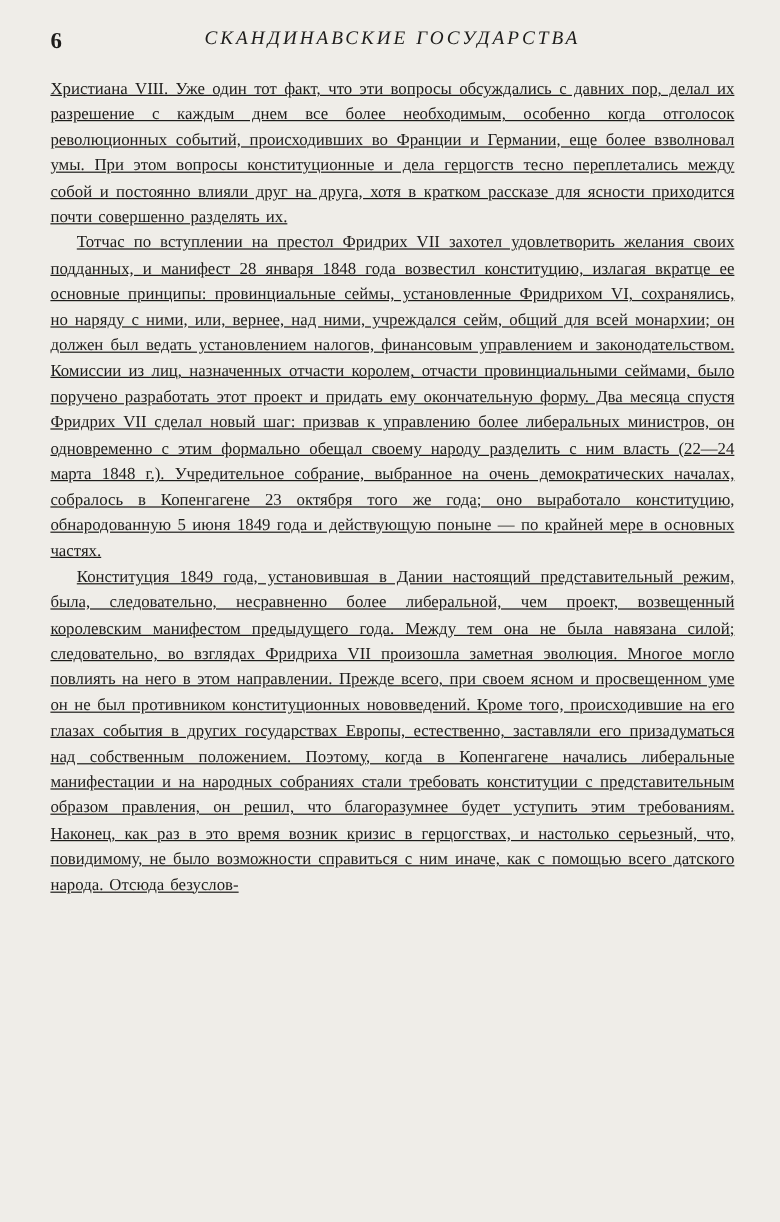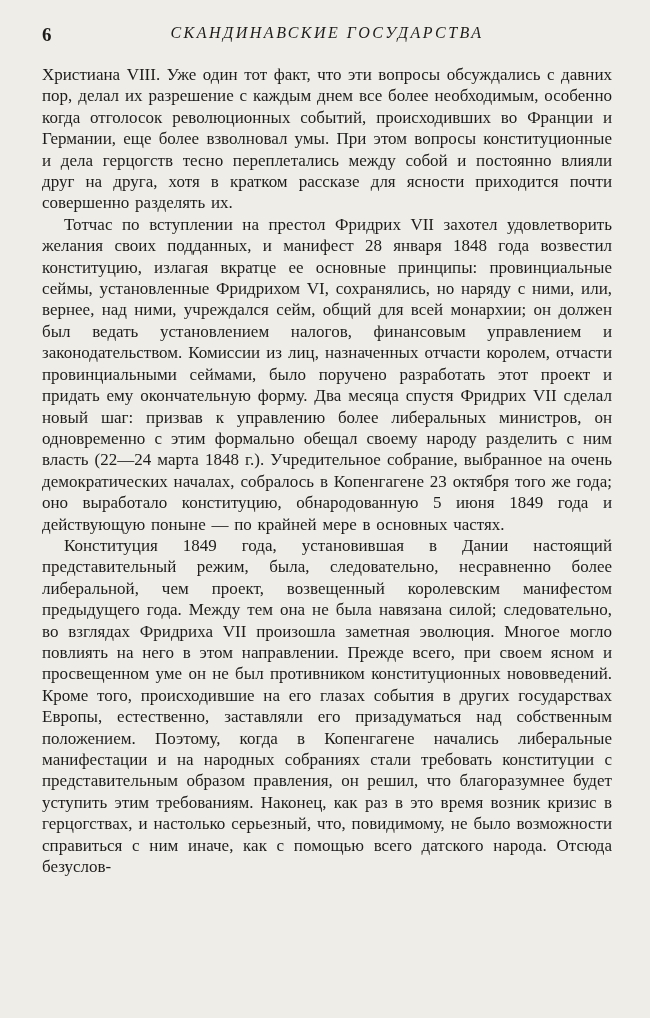--- a/index.html
+++ b/index.html
@@ -38,25 +38,26 @@
     right: 0;
     top: 0;
     text-align: center;
     font-style: italic;
     font-size: 16px;
     letter-spacing: 2.5px;
     white-space: nowrap;
   }
   .text-block p {
     margin: 0;
-    font-size: 17px;
+    font-size: 14px;
     line-height: 21.4px;
     text-align: justify;
     word-spacing: 1.5px;
     text-indent: 22px;
+    text-decoration: underline;
   }
   .text-block p.no-indent {
     text-indent: 0;
   }
 </style>
 </head>
 <body>
 
 <div class="page">
 

